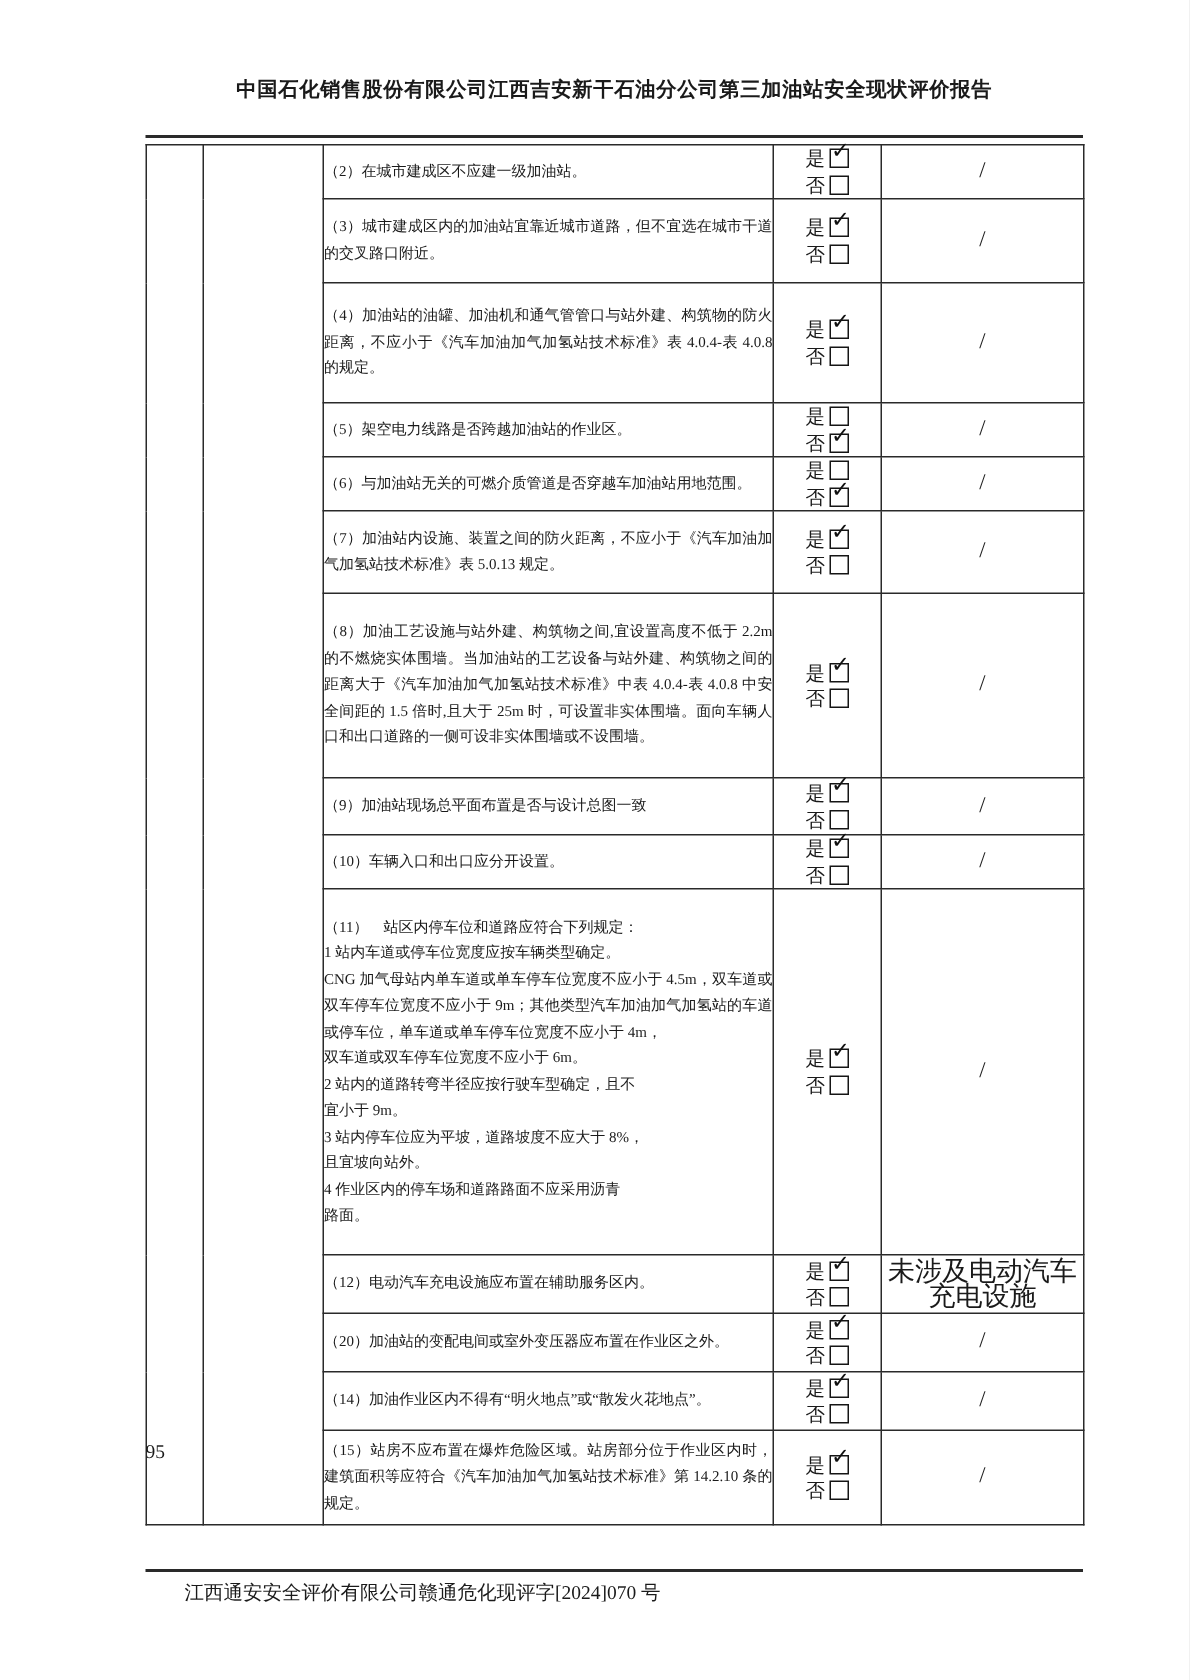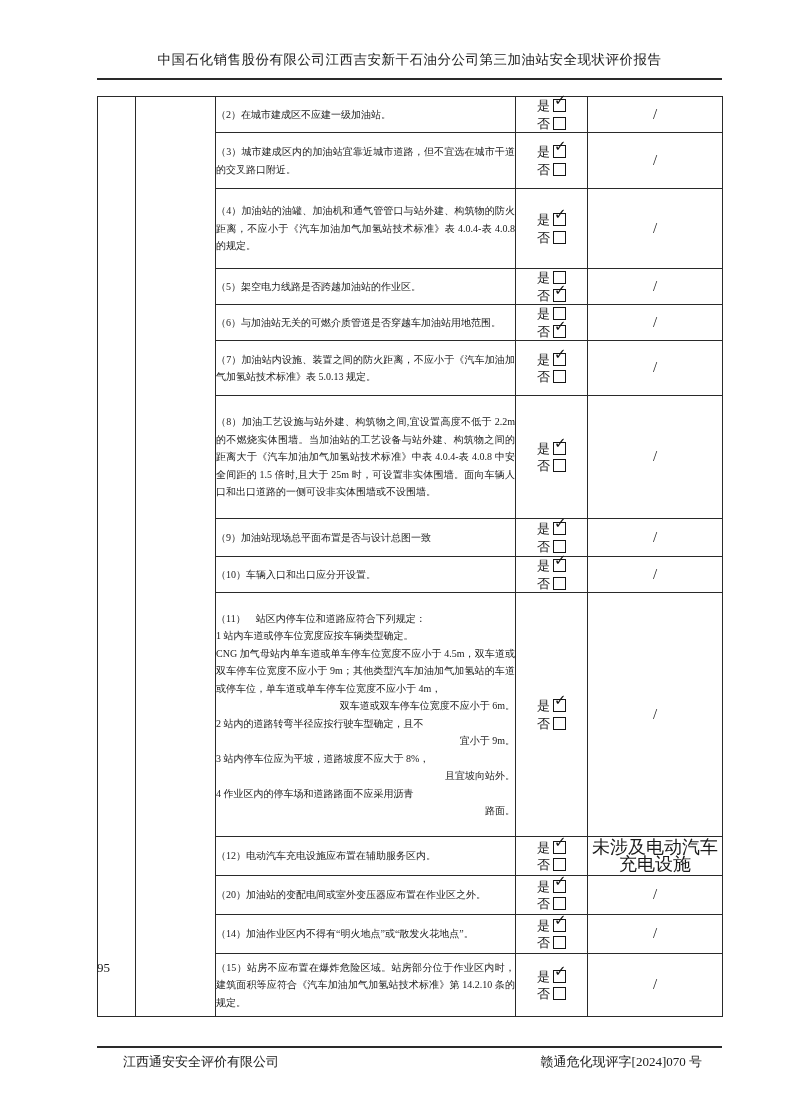--- a/index.html
+++ b/index.html
@@ -2,40 +2,40 @@
 <html><head>
 <meta charset="utf-8">
 <style>
   html,body{margin:0;padding:0;background:#e8e8e8;}
   .page{
     position:relative;width:793px;height:1120px;margin:0 auto;background:#ffffff;
     font-family:"Liberation Serif","DejaVu Serif",serif;color:#1a1a1a;overflow:hidden;
   }
   .content-col{position:absolute;left:97px;width:625px;}
   
-  .doc-header{top:0;padding-top:50px;border-bottom:2px solid #2a2a2a;padding-bottom:8px;}
+  .doc-header{top:0;padding-top:50px;border-bottom:2px solid #2a2a2a;padding-bottom:20px;font-weight:bold;}
   .doc-title{text-align:center;font-size:13.5px;letter-spacing:0.5px;line-height:20px;white-space:nowrap;}
   
   .doc-table{top:96px;border-collapse:collapse;table-layout:fixed;width:625px;}
   .doc-table td{border:1px solid #2a2a2a;vertical-align:middle;padding:0;}
   .cell-spacer{background:#fff;}
   .cell-content{padding:2px 6px 2px 7px;font-size:10px;line-height:17.5px;}
   .cell-content .line{text-align:justify;}
-  .cell-content .line.center{text-align:right;}
+  .cell-content .line.center{text-align:left;}
   .cell-check{text-align:center;font-size:13px;}
   .cb-line{display:flex;align-items:center;justify-content:center;line-height:17.5px;}
   .cb-label{display:inline-block;}
   .cb-box{position:relative;display:inline-block;width:11px;height:11px;border:1.6px solid #151515;margin-left:3px;background:#fff;flex:0 0 auto;}
   .cb-check{position:absolute;left:0px;top:-7px;font-size:15px;font-weight:bold;color:#111;
             font-family:"DejaVu Sans","Liberation Sans",sans-serif;line-height:1;}
   .cell-result{text-align:center;font-size:18px;line-height:17.5px;padding:2px 12px;}
   .cell-result.slash{font-size:15px;}
   
   .page-number{top:960px;text-align:left;font-size:13px;}
-  .doc-footer{top:1046px;border-top:2px solid #2a2a2a;display:flex;justify-content:space-between;
+  .doc-footer{top:1046px;border-top:2px solid #2a2a2a;display:flex;
               padding-top:5px;font-size:13px;box-sizing:border-box;}
   .footer-left{padding-left:26px;}
   .footer-right{padding-right:20px;}
 </style>
 </head>
 <body>
 
 <div class="page">
 
   <div class="content-col doc-header" style="position:absolute;">

